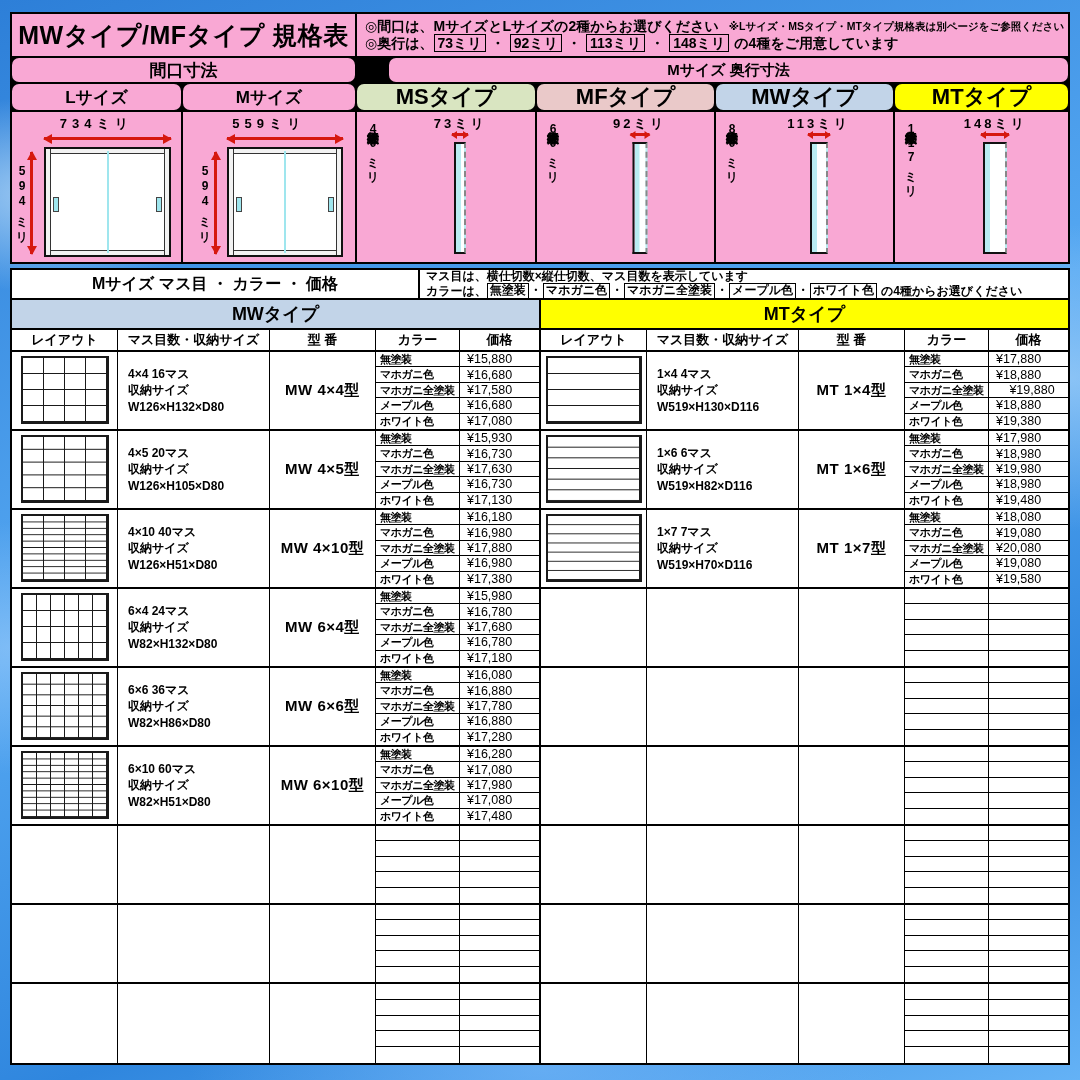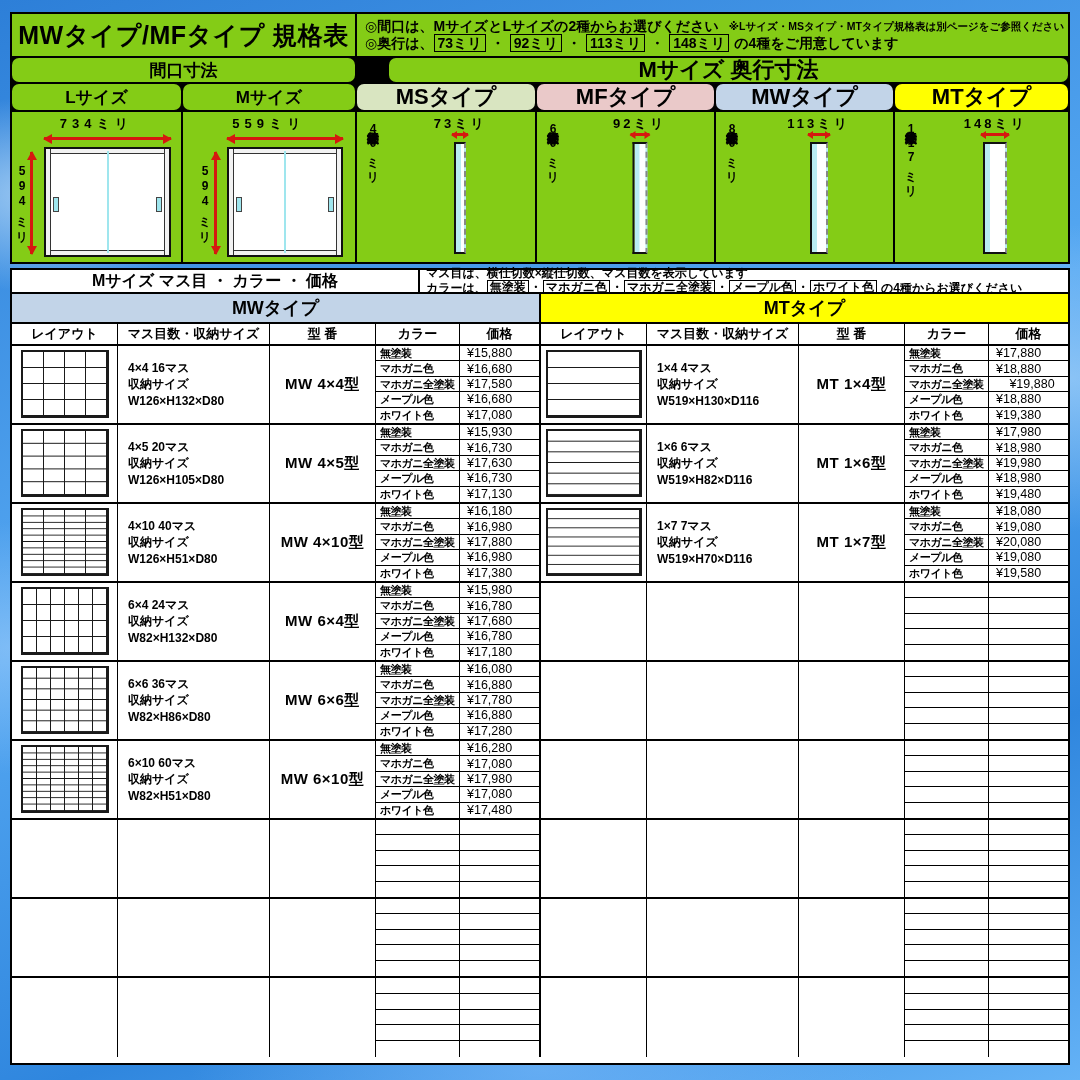--- a/index.html
+++ b/index.html
@@ -15,31 +15,31 @@
       linear-gradient(160deg,#2d7fd8 0%,#55a8f2 45%,#2f86de 75%,#64b2f6 100%);
   }
 
   
   #top{
     position:absolute;left:10px;top:12px;width:1060px;box-sizing:border-box;
     display:grid;background:#000;padding:2px;grid-gap:2px;
     grid-template-columns:169px 172px 178px 177px 177px 173px;
     grid-template-rows:42px 24px 26px 150px;
   }
-  #top > div{background:#84cc16;box-sizing:border-box;}
+  #top > div{background:#f9a8d4;box-sizing:border-box;}
   .title-box{grid-column:1/3;display:flex;align-items:center;justify-content:center;
     font-weight:bold;font-size:25px;letter-spacing:0.5px;}
   .notes-box{grid-column:3/7;padding:2px 8px;display:flex;flex-direction:column;justify-content:center;}
   .note-line{font-weight:bold;font-size:14px;white-space:nowrap;display:flex;align-items:center;line-height:1.2;}
   .note-sub{font-size:10.5px;margin-left:10px;font-weight:bold;}
   .opt-box{border:1.5px solid #000;padding:0 3px;display:inline-block;line-height:1.15;}
   .opt-sep{margin:0 5px;}
   .hdr-cell{display:flex;align-items:center;justify-content:center;font-weight:bold;border-radius:7px;}
   .facade-hdr{grid-column:1/3;font-size:17px;}
-  .depth-hdr{grid-column:3/7;font-size:22px;margin-left:32px;}
+  .depth-hdr{grid-column:3/7;font-size:15px;margin-left:32px;}
   .size-hdr{font-size:17px;}
   .type-hdr{font-size:22px;}
 
   
   .fcell{position:relative;}
   .dim-label-h{position:absolute;top:3px;left:50%;transform:translateX(-50%);
     font-weight:bold;font-size:13px;letter-spacing:5px;white-space:nowrap;}
   .dim-label-v{position:absolute;writing-mode:vertical-rl;text-orientation:upright;
     font-weight:bold;font-size:12px;letter-spacing:1px;}
   .arrow-h{position:absolute;height:3px;background:#d6180f;}
@@ -72,21 +72,21 @@
   .darrow{position:absolute;top:21px;left:58%;transform:translateX(-50%);height:3px;background:#d6180f;}
   .darrow::before{content:'';position:absolute;left:-1px;top:-2.5px;
     border-top:4px solid transparent;border-bottom:4px solid transparent;border-right:6px solid #d6180f;}
   .darrow::after{content:'';position:absolute;right:-1px;top:-2.5px;
     border-top:4px solid transparent;border-bottom:4px solid transparent;border-left:6px solid #d6180f;}
 
   
   #price{position:absolute;left:10px;top:268px;width:1060px;height:797px;
     border:2px solid #000;background:#fff;box-sizing:border-box;
     --c1:106px;--c2:152px;--c3:106px;--c4:84px;--c5:79px;}
-  .rowE{display:flex;height:24px;border-bottom:2px solid #000;box-sizing:border-box;justify-content:center;}
+  .rowE{display:flex;height:30px;border-bottom:2px solid #000;box-sizing:border-box;justify-content:center;}
   .ptitle{width:408px;border-right:2px solid #000;box-sizing:border-box;display:flex;
     align-items:center;justify-content:center;font-weight:bold;font-size:16px;}
   .pnotes{flex:1;padding:0 6px;display:flex;flex-direction:column;justify-content:center;
     font-weight:bold;font-size:12px;line-height:1.2;}
   .pnotes .note-row{display:flex;align-items:center;white-space:nowrap;}
   .pnotes .opt-box{padding:0 2px;border-width:1px;}
   .pnotes .opt-sep{margin:0 1px;}
   .rowF{display:flex;height:30px;border-bottom:2px solid #000;box-sizing:border-box;}
   .band{width:529px;box-sizing:border-box;border-right:2px solid #000;display:flex;
     align-items:center;justify-content:center;font-weight:bold;font-size:18px;}

